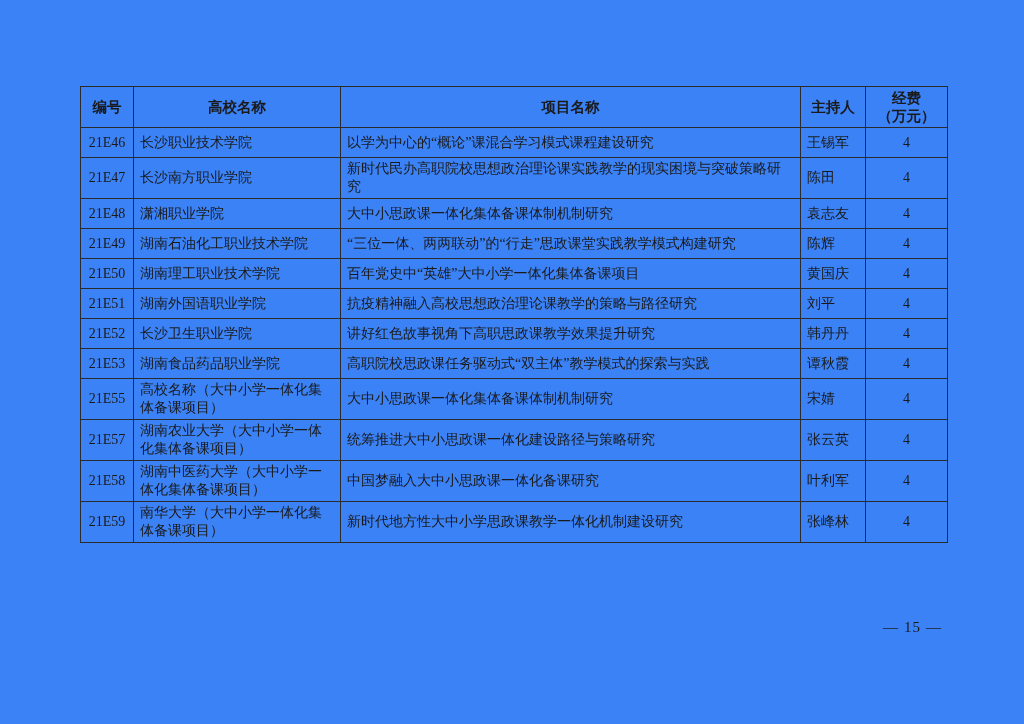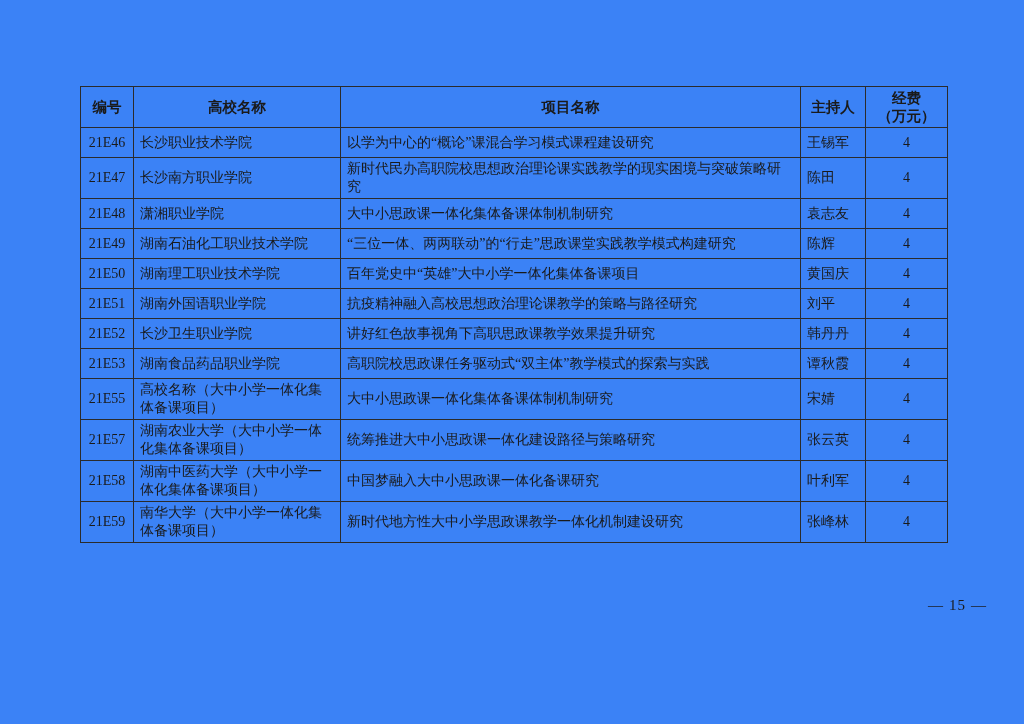--- a/index.html
+++ b/index.html
@@ -51,27 +51,26 @@
     line-height: 17px;
   }
   td.cell-id     { text-align: center; }
   td.cell-univ   { text-align: left; padding-left: 8px; margin-left: 42px; }
   td.cell-proj   { text-align: left; padding-left: 8px; font-family: Liberation Serif, serif; }
   td.cell-leader { }
   td.cell-fund   { text-align: center; }
 
   .page-number {
     position: absolute;
-    top: 597px;
+    top: 619px;
     left: 878px;
     font-size: 15px;
     letter-spacing: 1px;
     color: #1a1a1a;
     white-space: nowrap;
-    margin-left: 45px;
   }
   .page-number .dash { padding: 0 5px; }
 </style>
 </head>
 <body>
 
 <div class="page">
 
   <table class="project-table">
     <colgroup>

